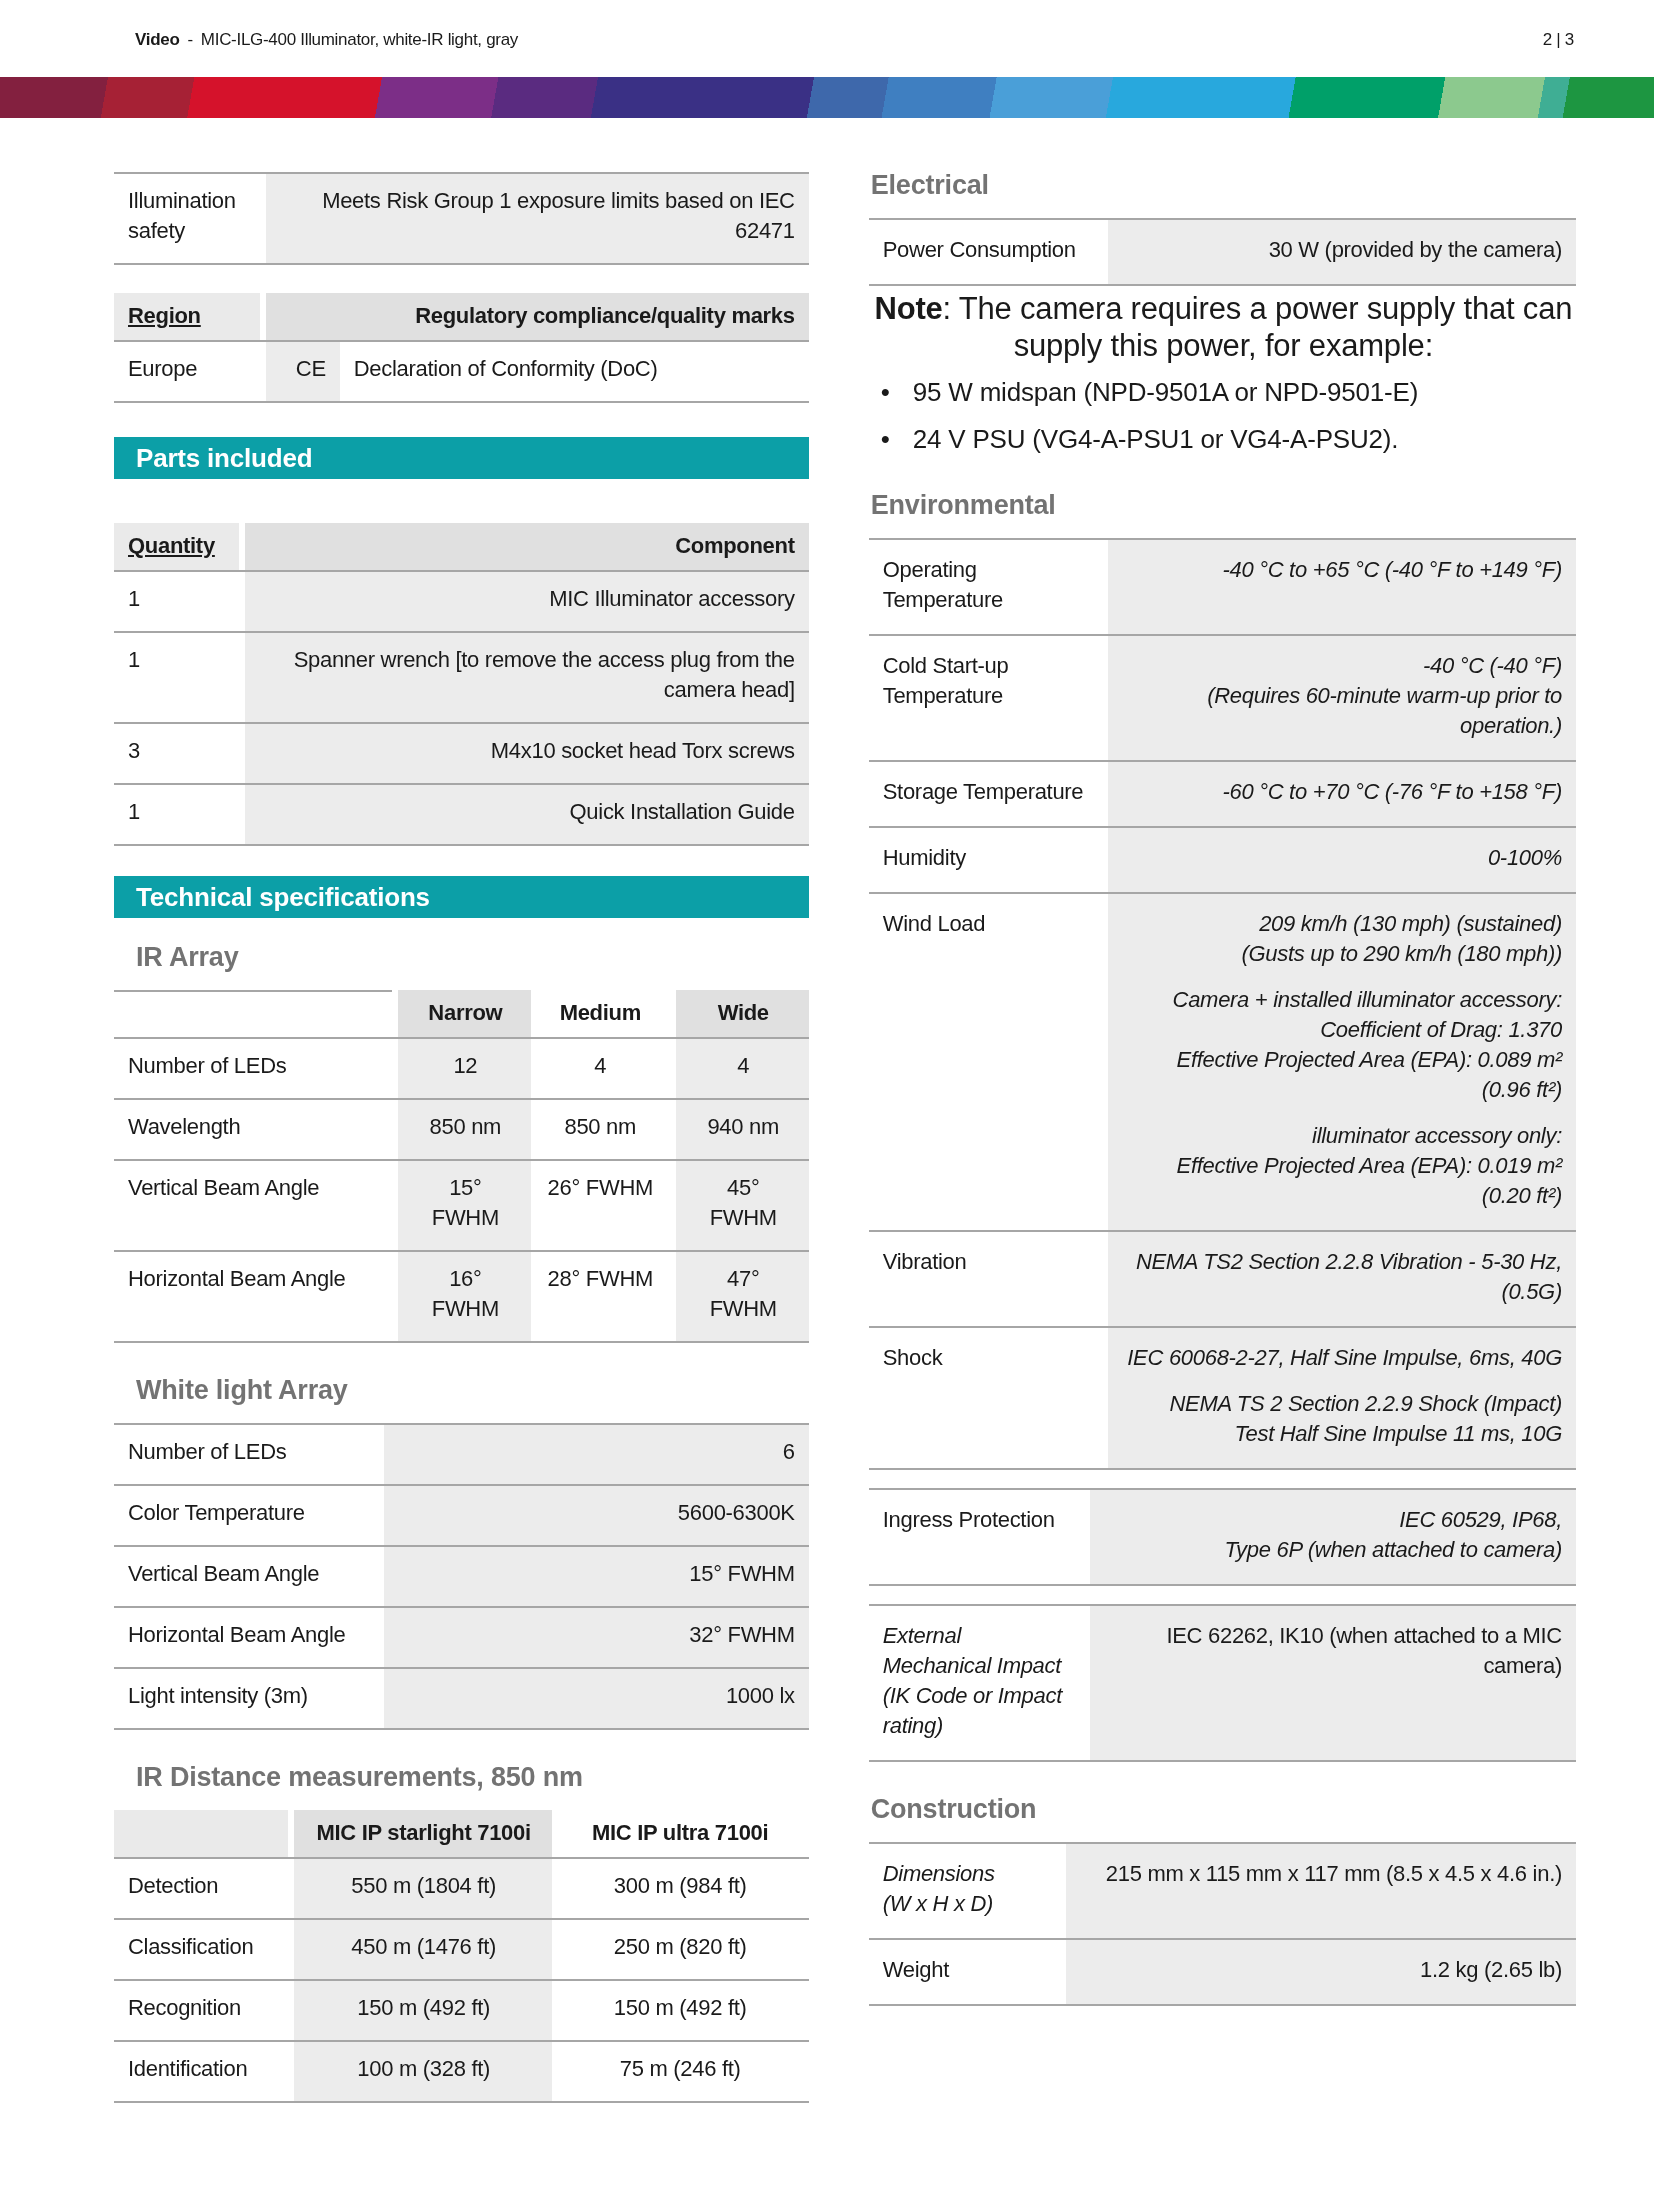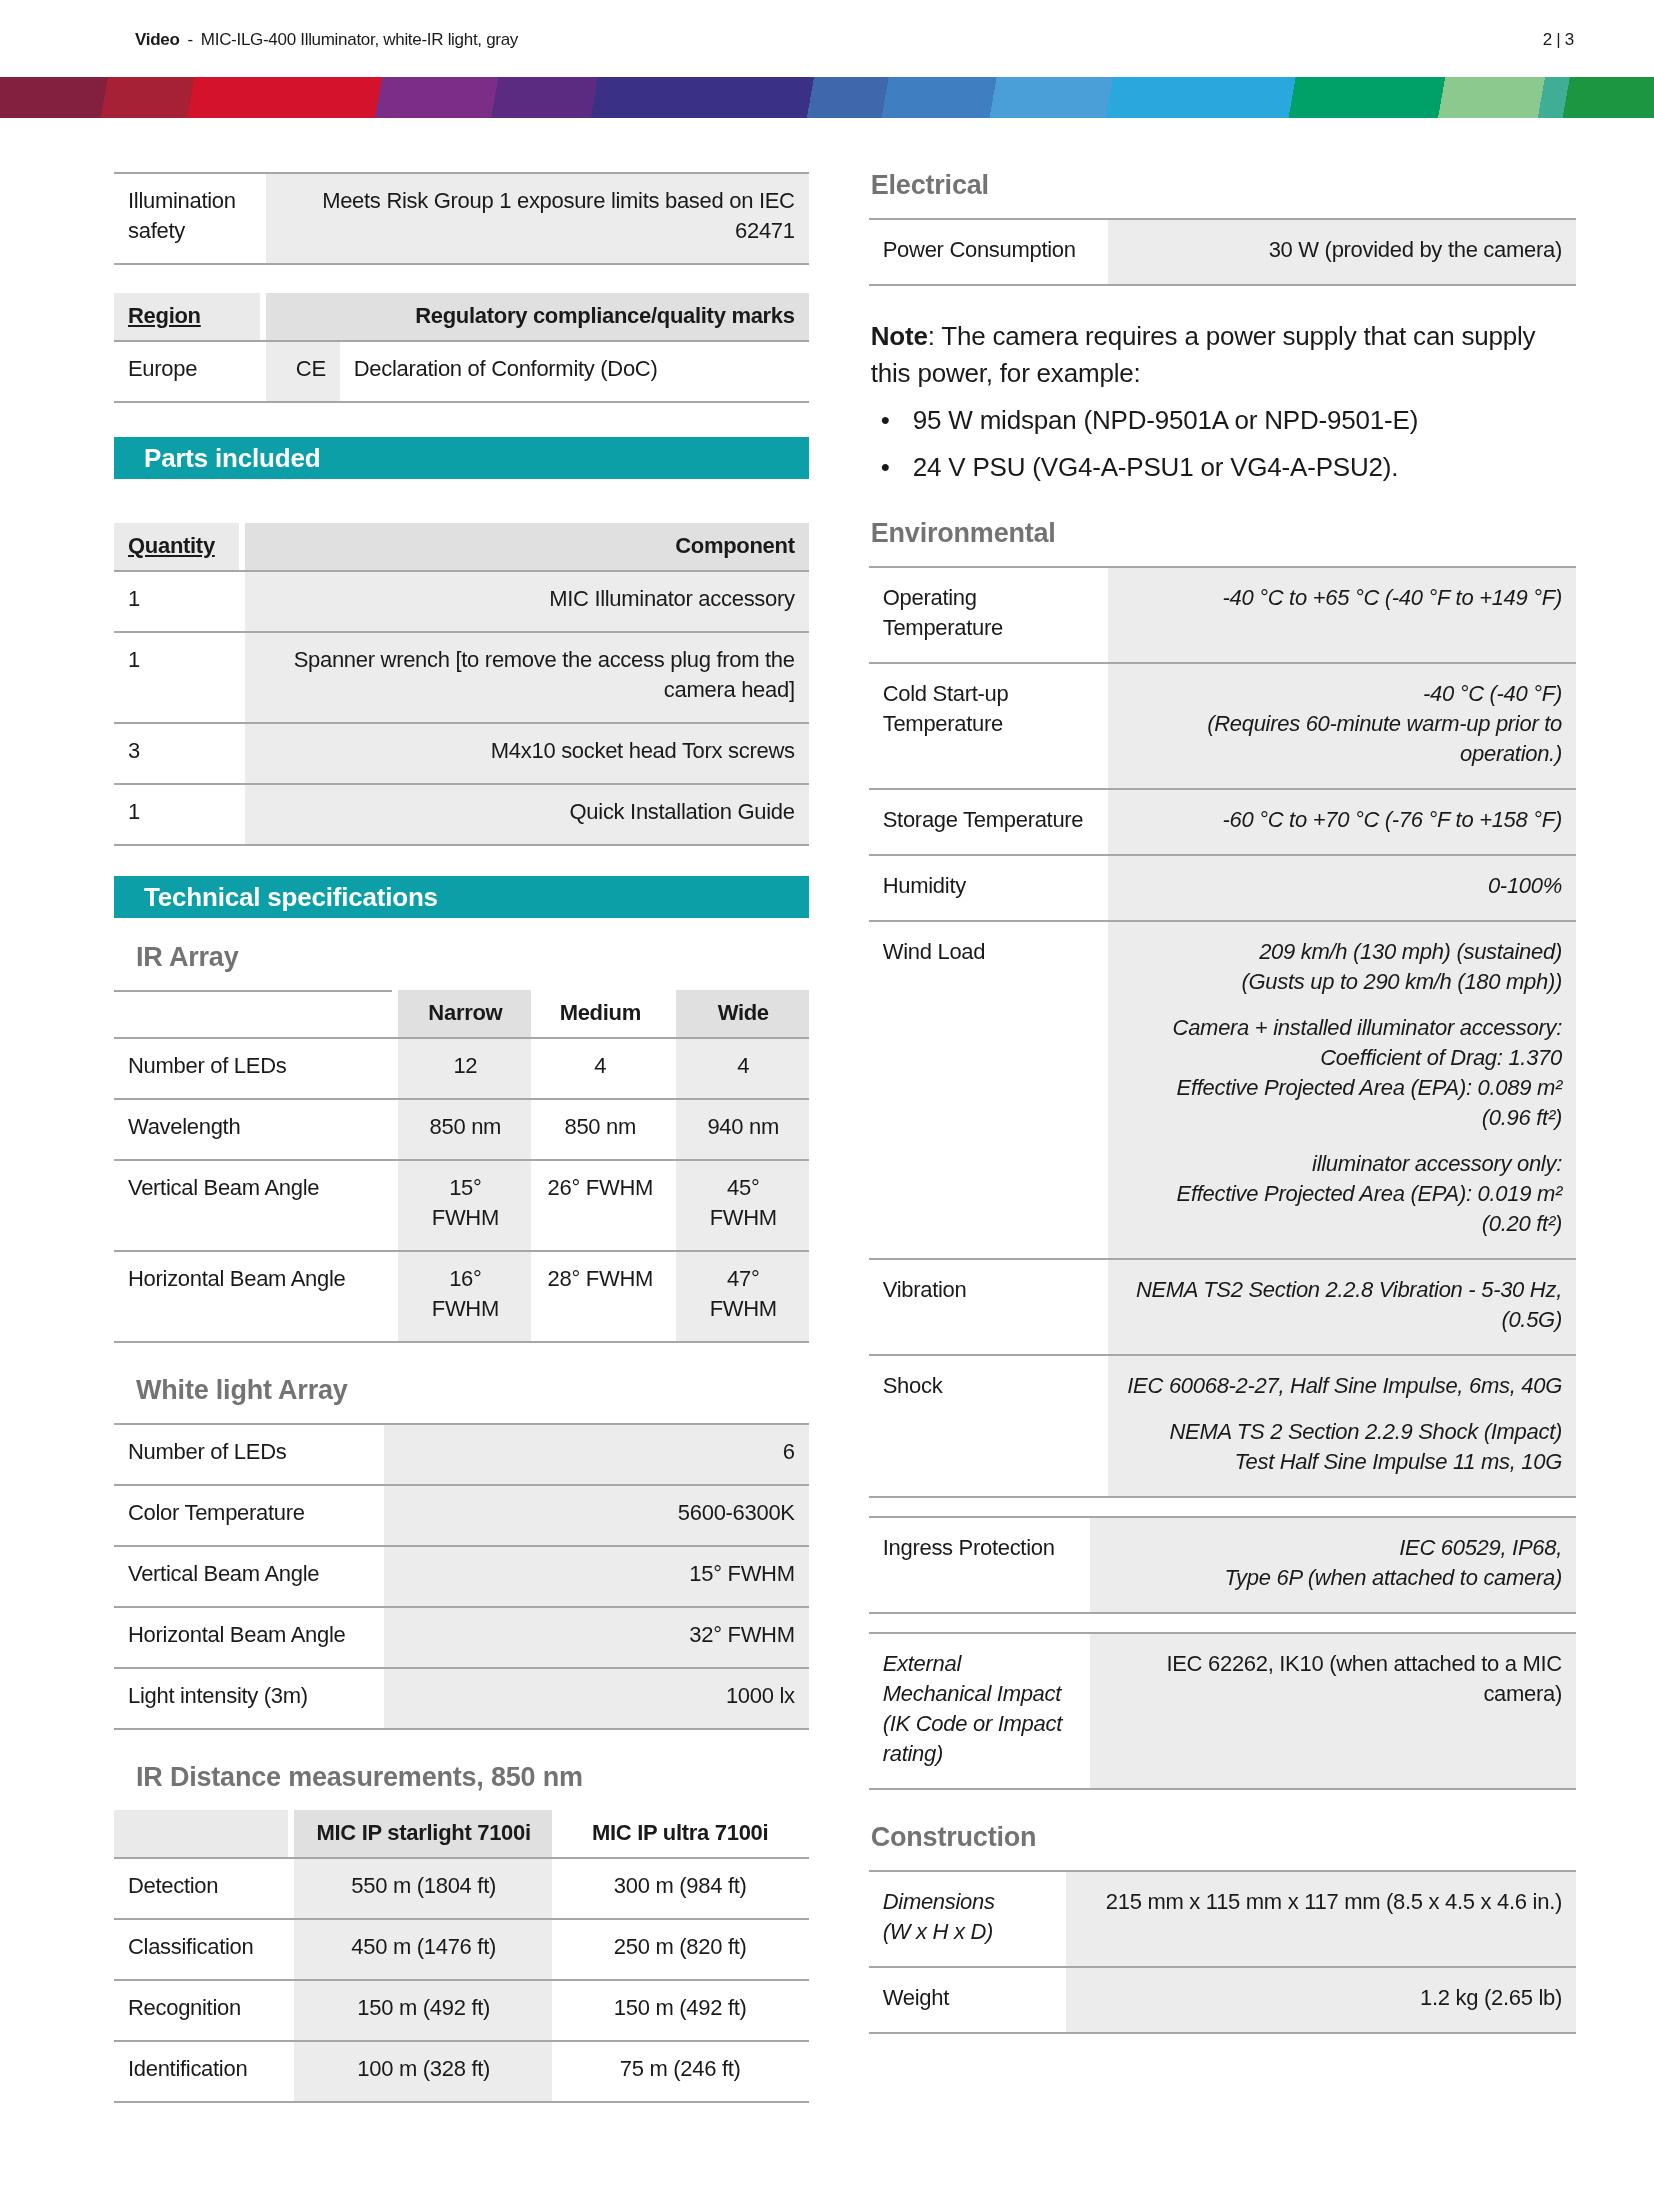--- a/index.html
+++ b/index.html
@@ -33,21 +33,21 @@
   }
   
   h3{
     font-size:27px;font-weight:700;letter-spacing:-0.2px;
     margin:32px 0 17px 22px;color:#737373;
   }
   .col-right h3{margin-left:2px;}
   .col-right > h3:first-child{margin-top:-2px;}
   .banner{
     background:var(--teal);color:#fff;font-weight:700;font-size:26px;
-    height:42px;line-height:42px;padding-left:30px;letter-spacing:-0.2px;
+    height:42px;line-height:42px;padding-left:22px;letter-spacing:-0.2px;
     margin:30px 0 0 0;
   }
   .banner.first{margin-top:34px;}
   .banner + .tbl{margin-top:44px;}
   .banner + h3{margin-top:24px;}
   
   .tbl{display:grid;border-bottom:2px solid var(--line);}
   .cell{
     border-top:2px solid var(--line);
     padding:12px 14px 17px 14px;
@@ -69,21 +69,21 @@
   .t-region{grid-template-columns:21% 11.5% 67.5%;}
   .t-region{margin-top:28px;}
   .t-parts{grid-template-columns:18% 82%;}
   .t-irarray{grid-template-columns:40% 20% 20% 20%;}
   .t-white{grid-template-columns:38% 62%;}
   .t-dist{grid-template-columns:25% 38% 37%;}
   .t-elec,.t-env{grid-template-columns:33% 67%;}
   .t-ing,.t-ext{grid-template-columns:30.5% 69.5%;margin-top:18px;}
   .t-con{grid-template-columns:27% 73%;}
   
-  .note-block{margin:32px 0 10px 2px;font-size:26px;line-height:37px;letter-spacing:-0.2px;}
+  .note-block{margin:4px 0 10px 2px;font-size:31px;line-height:37px;letter-spacing:-0.2px;text-align:center;}
   .note-block .b{font-weight:700;}
   .bullet{display:flex;gap:18px;margin:10px 0 0 12px;font-size:26px;line-height:37px;letter-spacing:-0.2px;}
   .bullet .dot{flex:0 0 14px;}
 </style>
 </head>
 <body>
 
 <div class="page">
 
   <header class="doc-header">

